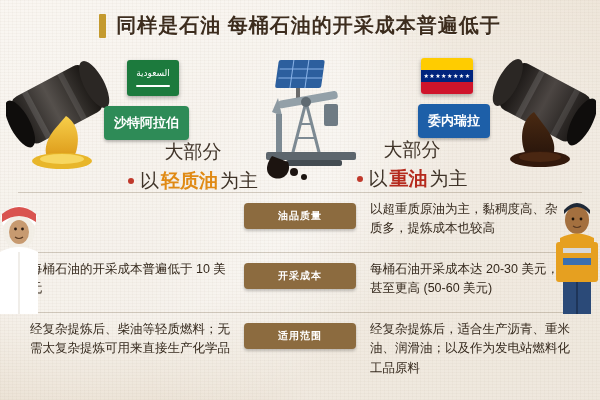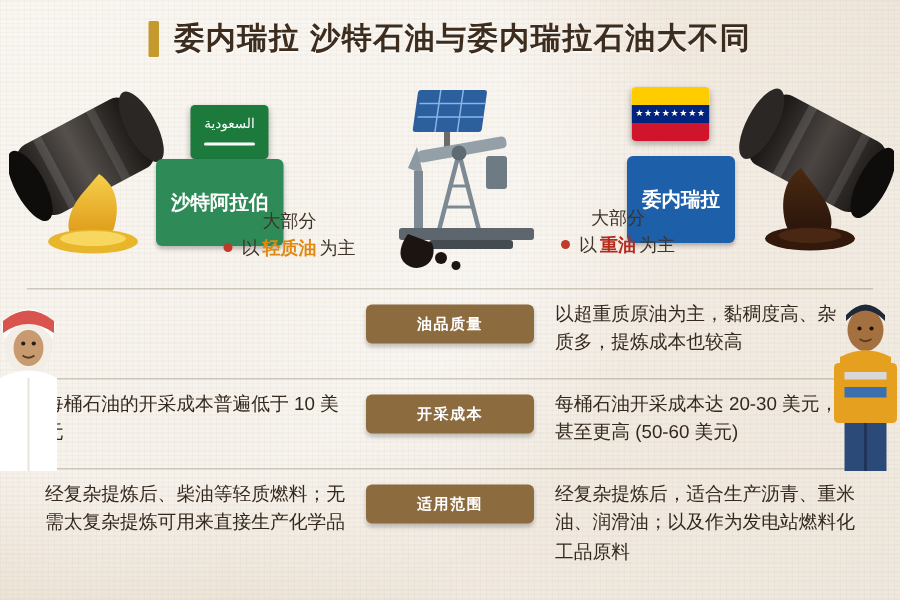--- a/index.html
+++ b/index.html
@@ -58,30 +58,30 @@
   .flag-ve .s{height:12px;}
   .flag-ve .s1{background:#ffcc00;}
   .flag-ve .s2{background:#00247d;position:relative;}
   .flag-ve .s3{background:#cf142b;}
   .flag-ve .stars{
     position:absolute;left:0;right:0;top:1px;text-align:center;color:#fff;
     font-size:6px;letter-spacing:.5px;line-height:10px;
   }
 
   .country-chip{
-    position:absolute;padding:20px 10px;border-radius:4px;color:#fff;
+    position:absolute;padding:8px 10px;border-radius:4px;color:#fff;
     font-size:13px;font-weight:bold;white-space:nowrap;
     box-shadow:0 2px 3px rgba(0,0,0,.25);
   }
   .chip-sa{background:#2e8b57;}
   .chip-ve{background:#1d5fa8;}
 
   
   .sub{
-    position:absolute;text-align:center;font-size:12px;color:#3f3328;line-height:1.5;
+    position:absolute;text-align:center;font-size:19px;color:#3f3328;line-height:1.5;
   }
   .sub .em-light{color:#e08a14;font-weight:bold;}
   .sub .em-heavy{color:#b52a1d;font-weight:bold;}
   .sub .l2{display:flex;align-items:center;justify-content:center;gap:2px;}
   .dot{
     display:inline-block;width:6px;height:6px;background:#c0392b;border-radius:50%;
     margin-right:4px;vertical-align:middle;
   }
 
   
@@ -106,21 +106,21 @@
   .person svg{display:block;}
 </style>
 </head>
 <body>
 
 <div id="root">
   <div class="grain"></div>
 
   <div class="title-wrap">
     <span class="title-bar"></span>
-    <span class="title">委内瑞拉  沙特石油与委内瑞拉石油大不同</span>
+    <span class="title">同样是石油  每桶石油的开采成本普遍低于</span>
   </div>
 
   <div class="barrel" style="left:6px;top:60px;">
     <svg width="118" height="110" viewBox="0 0 118 110">
       <defs>
         <linearGradient id="bl" x1="0" y1="0" x2="1" y2="0">
           <stop offset="0" stop-color="#1d1a18"></stop>
           <stop offset="0.45" stop-color="#55504c"></stop>
           <stop offset="1" stop-color="#15120f"></stop>
         </linearGradient>
@@ -161,21 +161,21 @@
         <ellipse cx="110" cy="44" rx="10" ry="26" fill="#0f0d0c"></ellipse>
         <rect x="48" y="18" width="6" height="52" fill="rgba(255,255,255,.12)"></rect>
         <rect x="88" y="18" width="6" height="52" fill="rgba(255,255,255,.10)"></rect>
       </g>
       <path d="M58 54 C46 62, 44 78, 48 92 C52 104, 66 106, 74 100 C82 94, 78 80, 70 70 Z" fill="url(#oil2)"></path>
       <ellipse cx="64" cy="101" rx="30" ry="8" fill="#33190c"></ellipse>
       <ellipse cx="64" cy="99" rx="21" ry="5" fill="#4a2712"></ellipse>
     </svg>
   </div>
 
-  <div class="flag flag-sa" style="left:127px;top:60px;margin-top:10px;">
+  <div class="flag flag-sa" style="left:127px;top:60px;">
     <div class="sa-text">السعودية</div>
     <div class="sa-sword"></div>
   </div>
 
   <div class="flag flag-ve" style="right:127px;top:58px;">
     <div class="s s1"></div>
     <div class="s s2">
       <div class="stars">★★★★★★★★</div>
     </div>
     <div class="s s3"></div>

